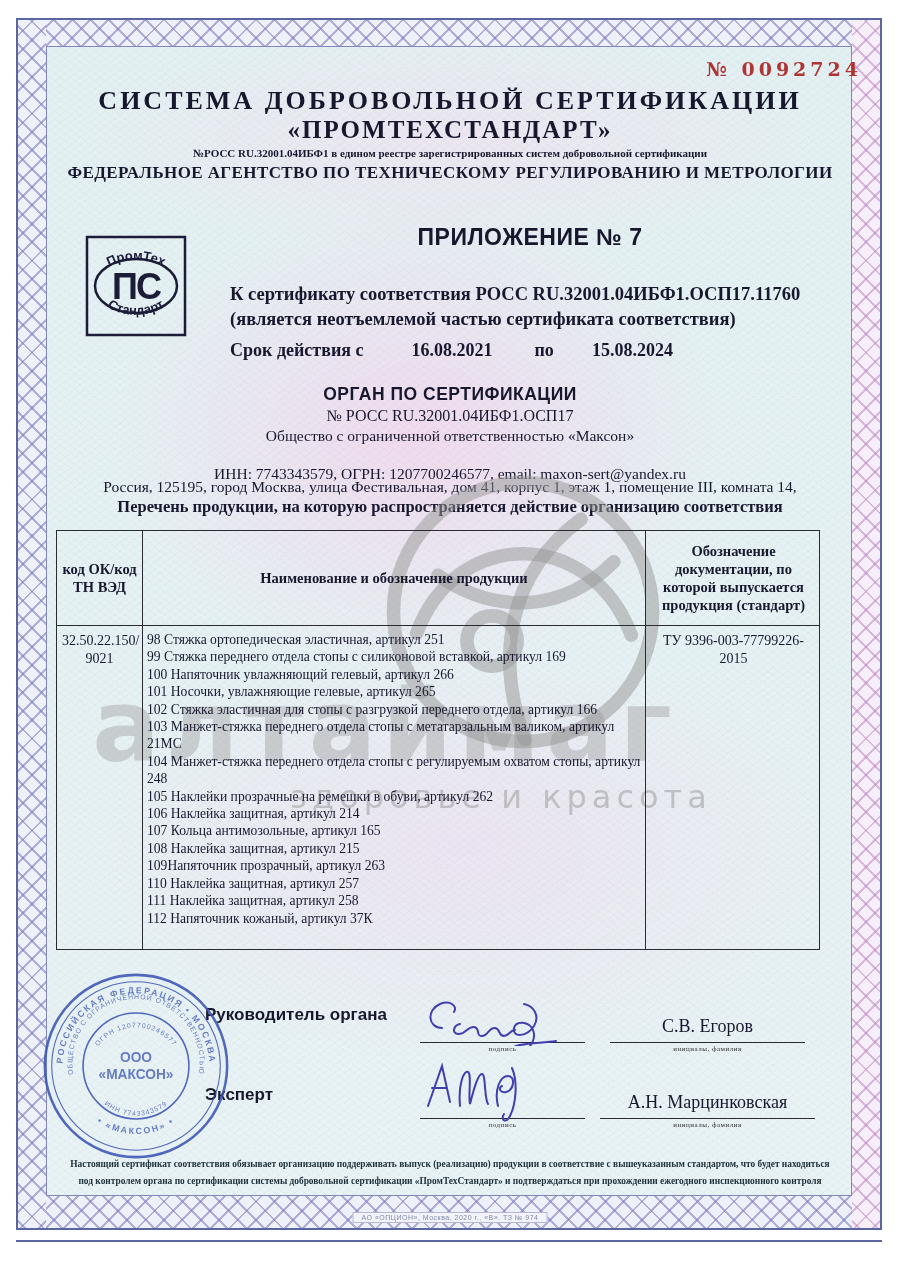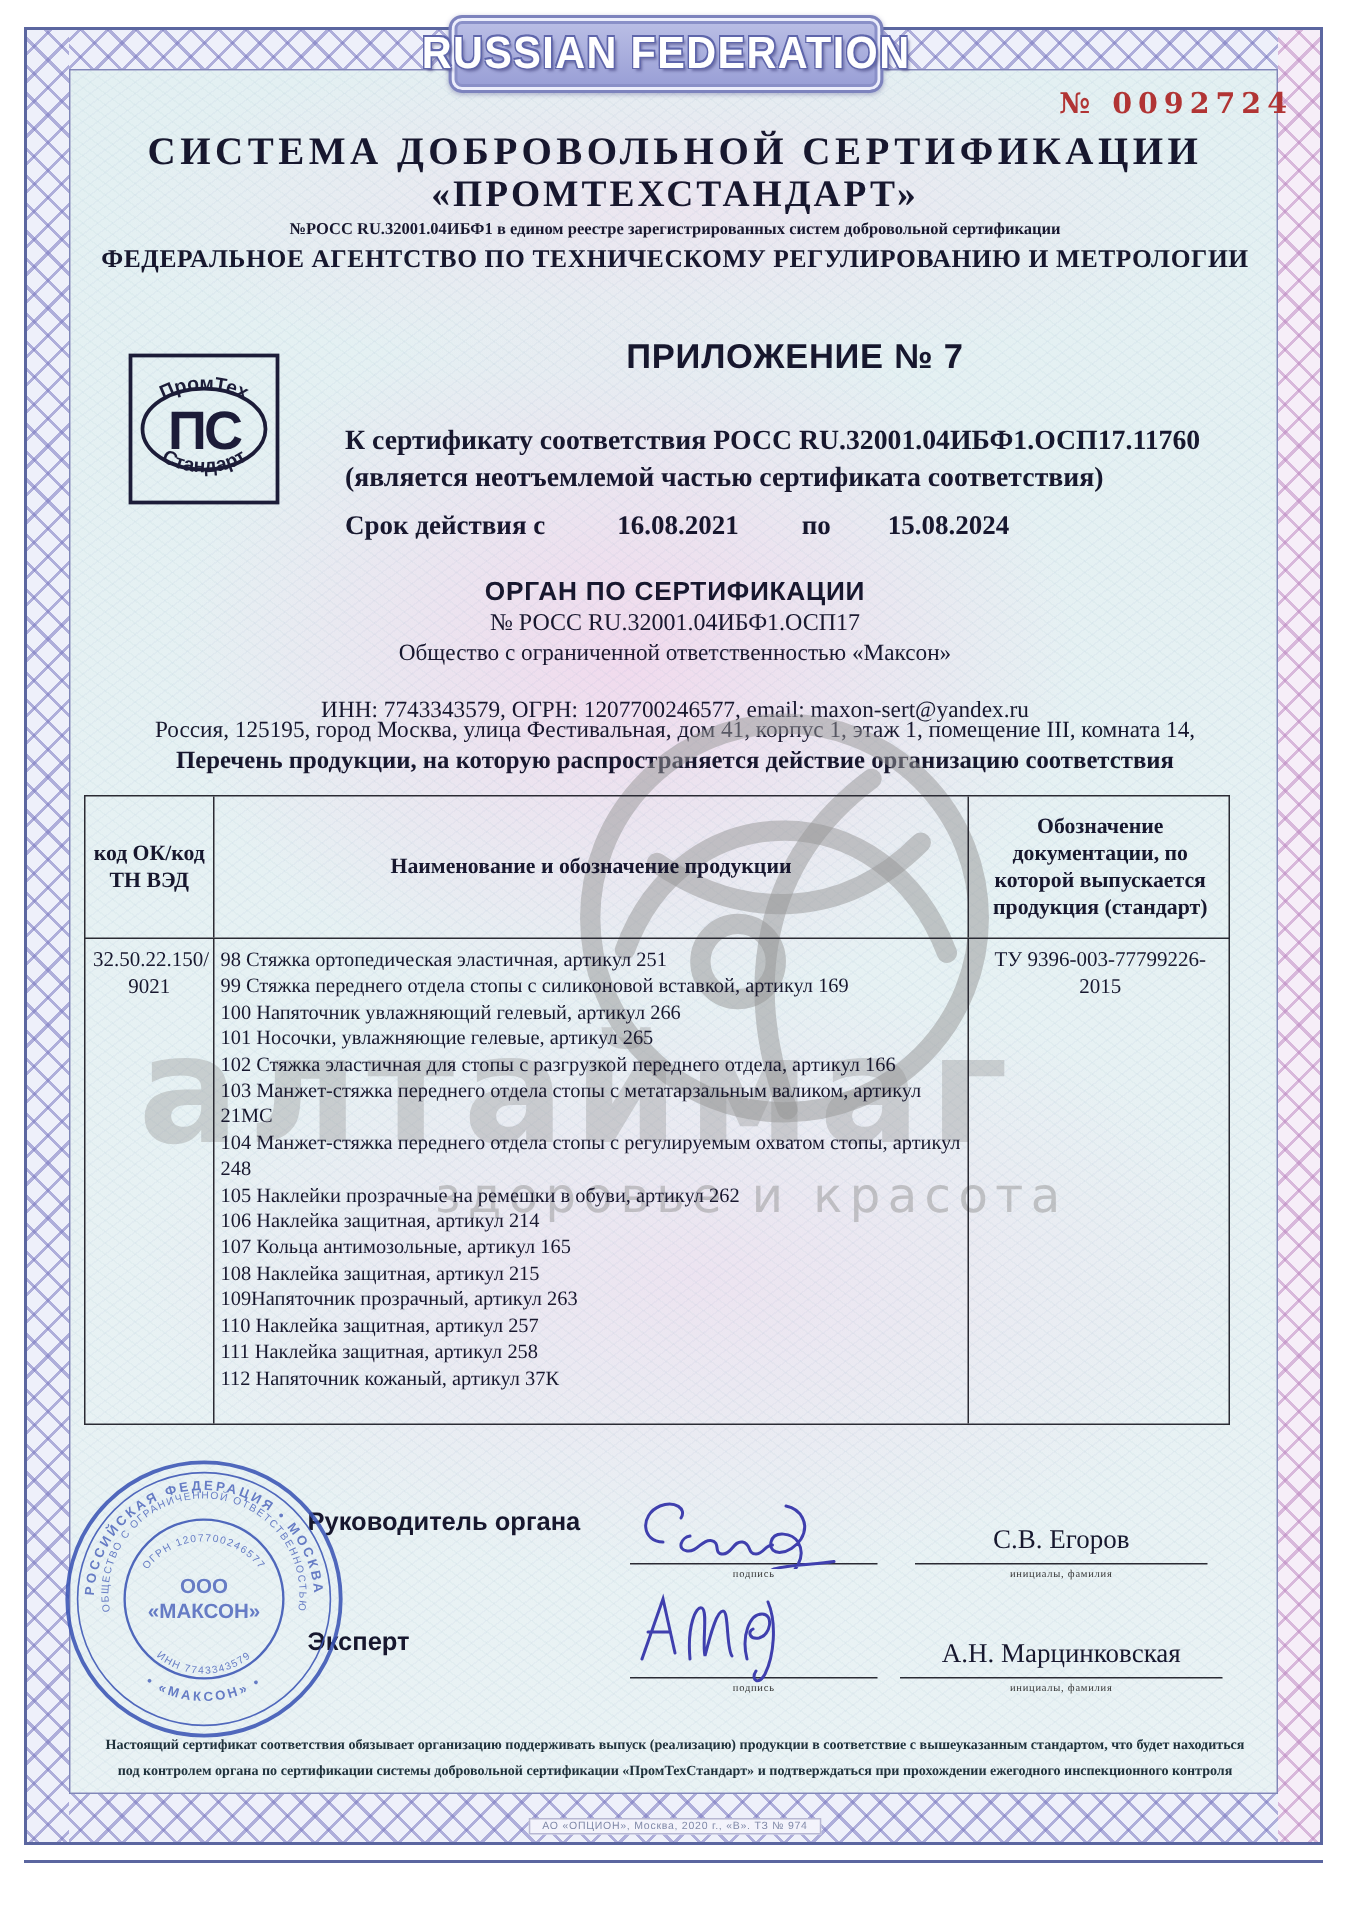--- a/index.html
+++ b/index.html
@@ -123,23 +123,20 @@
       <circle cx="150" cy="150" r="134"></circle>
       <path d="M40 172 C80 62 220 62 262 174"></path>
       <path d="M152 282 C122 200 132 112 210 54"></path>
       <path d="M62 112 C120 152 190 152 244 98"></path>
       <circle cx="118" cy="180" r="26"></circle>
     </g>
   </svg>
   <div class="abs wm wm-big">алтаймаг</div>
   <div class="abs wm wm-sub">здоровье и красота</div>
 
-  <div class="banner">
-    <span>RUSSIAN FEDERATION</span>
-  </div>
   <div class="serial">№ 0092724</div>
 
   <div class="abs t-center title1">СИСТЕМА ДОБРОВОЛЬНОЙ СЕРТИФИКАЦИИ</div>
   <div class="abs t-center title2">«ПРОМТЕХСТАНДАРТ»</div>
   <div class="abs t-center registry">№РОСС RU.32001.04ИБФ1 в едином реестре зарегистрированных систем добровольной сертификации</div>
   <div class="abs t-center agency">ФЕДЕРАЛЬНОЕ АГЕНТСТВО ПО ТЕХНИЧЕСКОМУ РЕГУЛИРОВАНИЮ И МЕТРОЛОГИИ</div>
 
   <svg class="abs" style="left:84px;top:234px;" width="104" height="104" viewBox="0 0 104 104">
     <rect x="3" y="3" width="98" height="98" fill="none" stroke="#1c1c38" stroke-width="2.5"></rect>
     <ellipse cx="52" cy="52" rx="41" ry="27" fill="none" stroke="#1c1c38" stroke-width="2.5"></ellipse>

